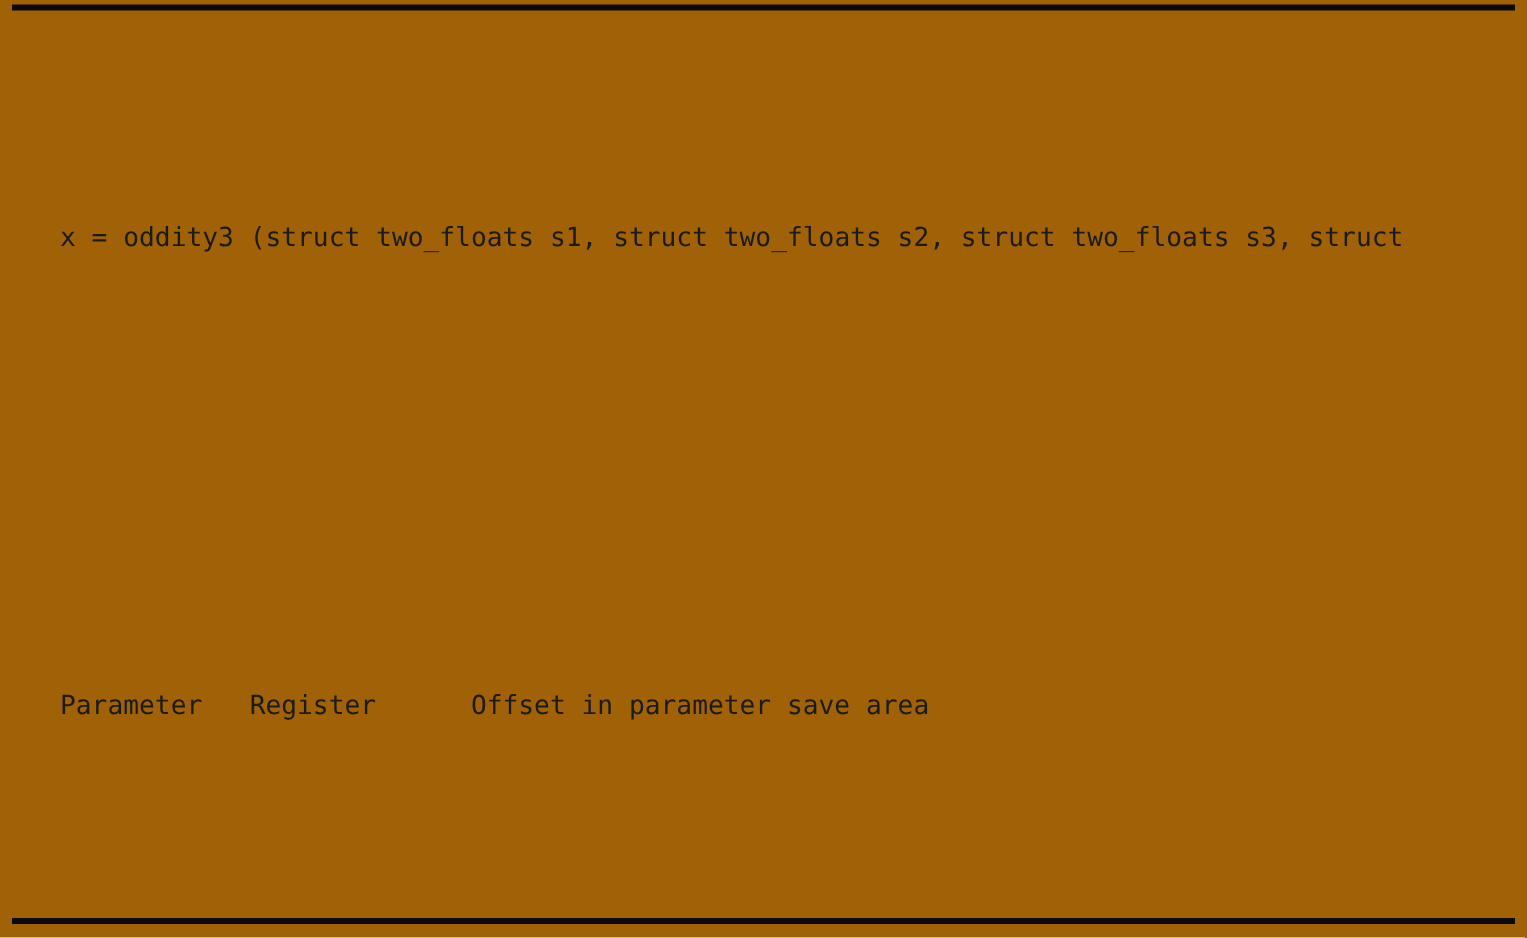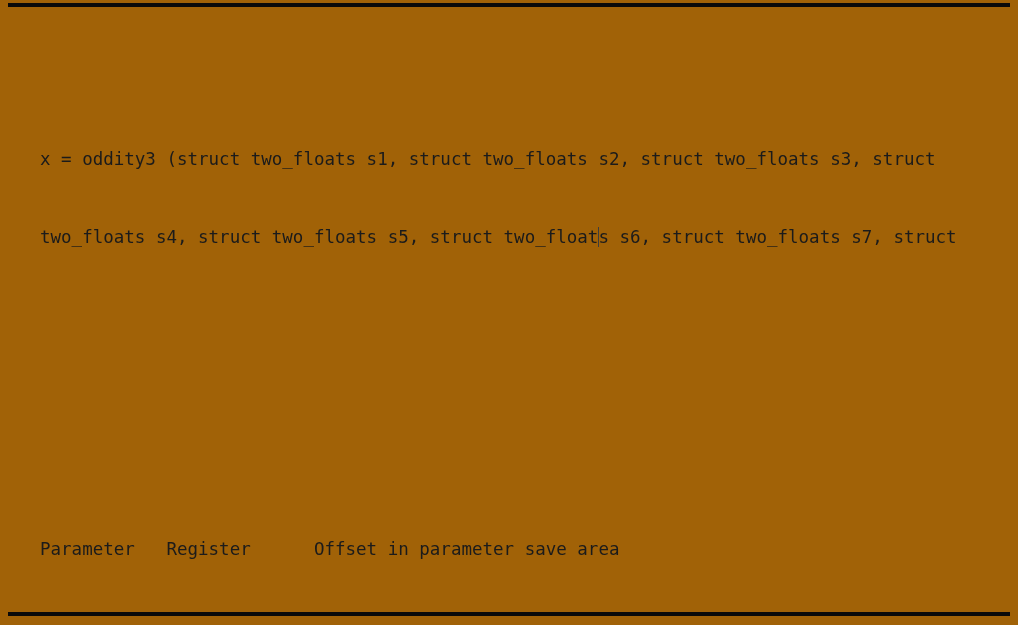--- a/index.html
+++ b/index.html
@@ -46,21 +46,20 @@
 </head>
 <body>
 
 <div class="page">
   <div class="rule top"></div>
 
   <div class="content">
 
     <div>
       <div class="line"><span>x = oddity3 (struct two_floats s1, struct two_floats s2, struct two_floats s3, struct</span></div>
-      <div class="line"><span>two_floats s4, struct two_floats s5, struct two_float</span><span class="caret"></span><span>s s6, struct two_floats s7, struct</span></div>
     </div>
 
     <div class="blank-line"></div>
 
     <div>
       <div class="line"><span class="h-param">Parameter</span><span class="h-reg">Register</span><span>Offset in parameter save area</span></div>
 
       
       
       

